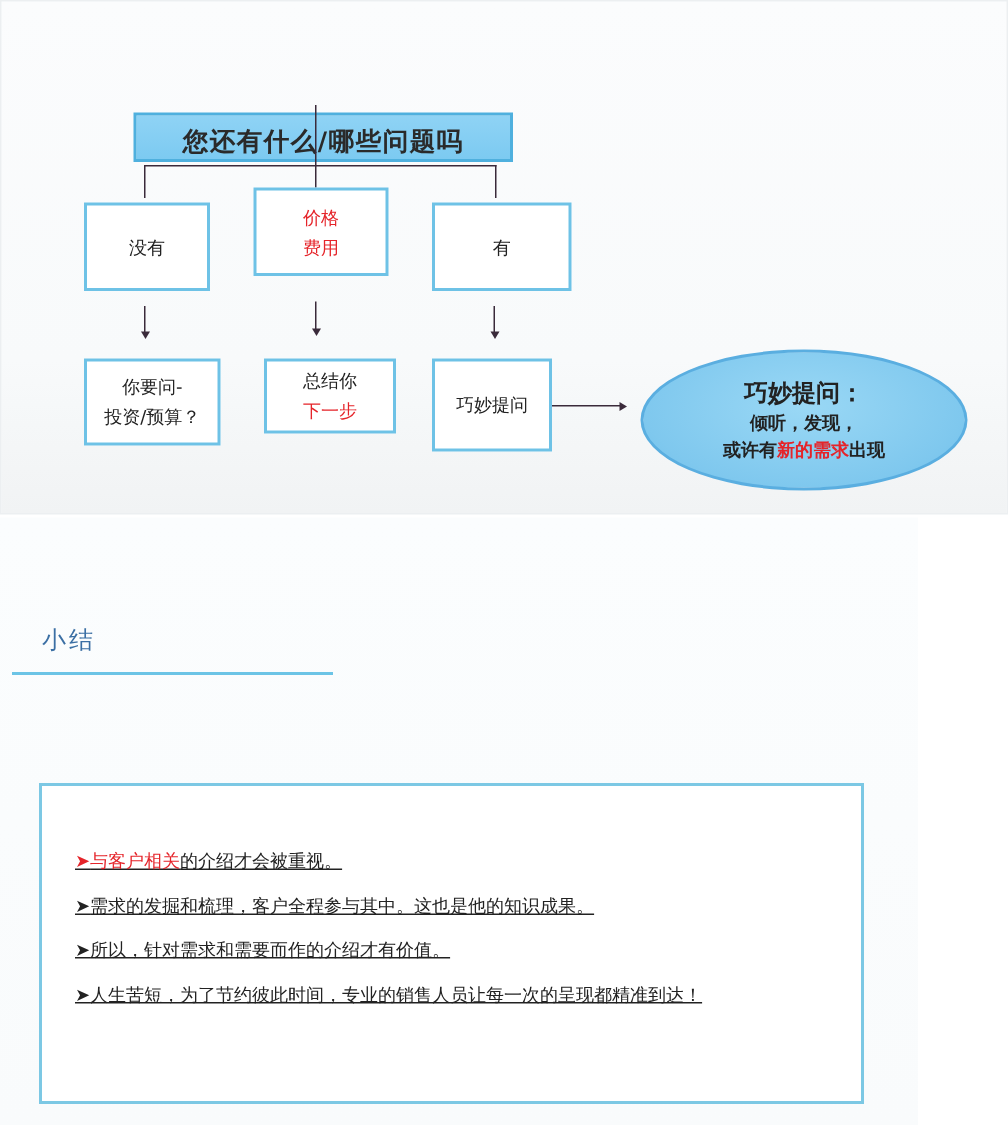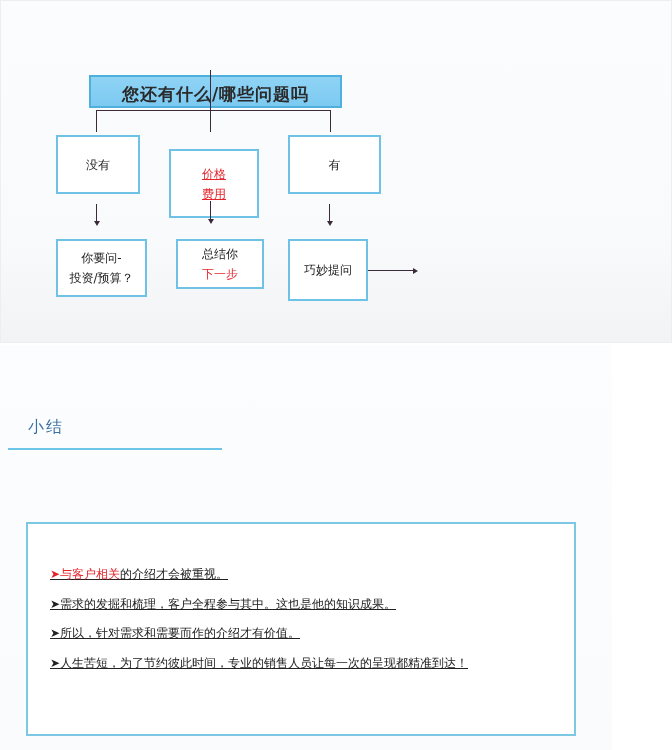--- a/index.html
+++ b/index.html
@@ -84,21 +84,21 @@
 
   <div class="line" style="left:209px; top:69px; width:1px; height:40px;"></div>
   <div class="line" style="left:95px; top:109px; width:235px; height:1px;"></div>
   <div class="line" style="left:95px; top:109px; width:1px; height:22px;"></div>
   <div class="line" style="left:209px; top:109px; width:1px; height:22px;"></div>
   <div class="line" style="left:329px; top:109px; width:1px; height:22px;"></div>
 
   <div class="box" style="left:55px; top:134px; width:84px; height:59px;">
     <span>没有</span>
   </div>
-  <div class="box red" style="left:168px; top:148px; width:90px; height:69px;text-decoration:underline;">
+  <div class="box red" style="left:168px; top:124px; width:90px; height:59px;">
     <span class="red">价格</span>
     <span class="red">费用</span>
   </div>
   <div class="box" style="left:287px; top:134px; width:93px; height:59px;">
     <span>有</span>
   </div>
 
   <div class="line" style="left:95px; top:203px; width:1px; height:18px;"></div>
   <div class="arrow-head" style="left:92.5px; top:220px;"></div>
   <div class="line" style="left:209px; top:200px; width:1px; height:19px;"></div>
@@ -114,20 +114,27 @@
     <span>总结你</span>
     <span class="red">下一步</span>
   </div>
   <div class="box" style="left:287px; top:238px; width:80px; height:62px;text-align:right;">
     <span>巧妙提问</span>
   </div>
 
   <div class="line" style="left:367px; top:269px; width:46px; height:1px;"></div>
   <div class="arrow-head-right" style="left:412px; top:266.5px;"></div>
 
+  <div class="ellipse">
+    <div class="e-title">巧妙提问：</div>
+    <div class="e-line">倾听，发现，</div>
+    <div class="e-line">
+      <span>或许有</span><span class="hl">新的需求</span><span>出现</span>
+    </div>
+  </div>
 </div>
 
 <div class="slide2">
   <div class="s2-title">小结</div>
   <div class="s2-underline"></div>
 
   <div class="s2-box">
     <div class="bullet first">
       <span class="mark">➤</span><span class="red-part">与客户相关</span><span>的介绍才会被重视。</span>
     </div>

